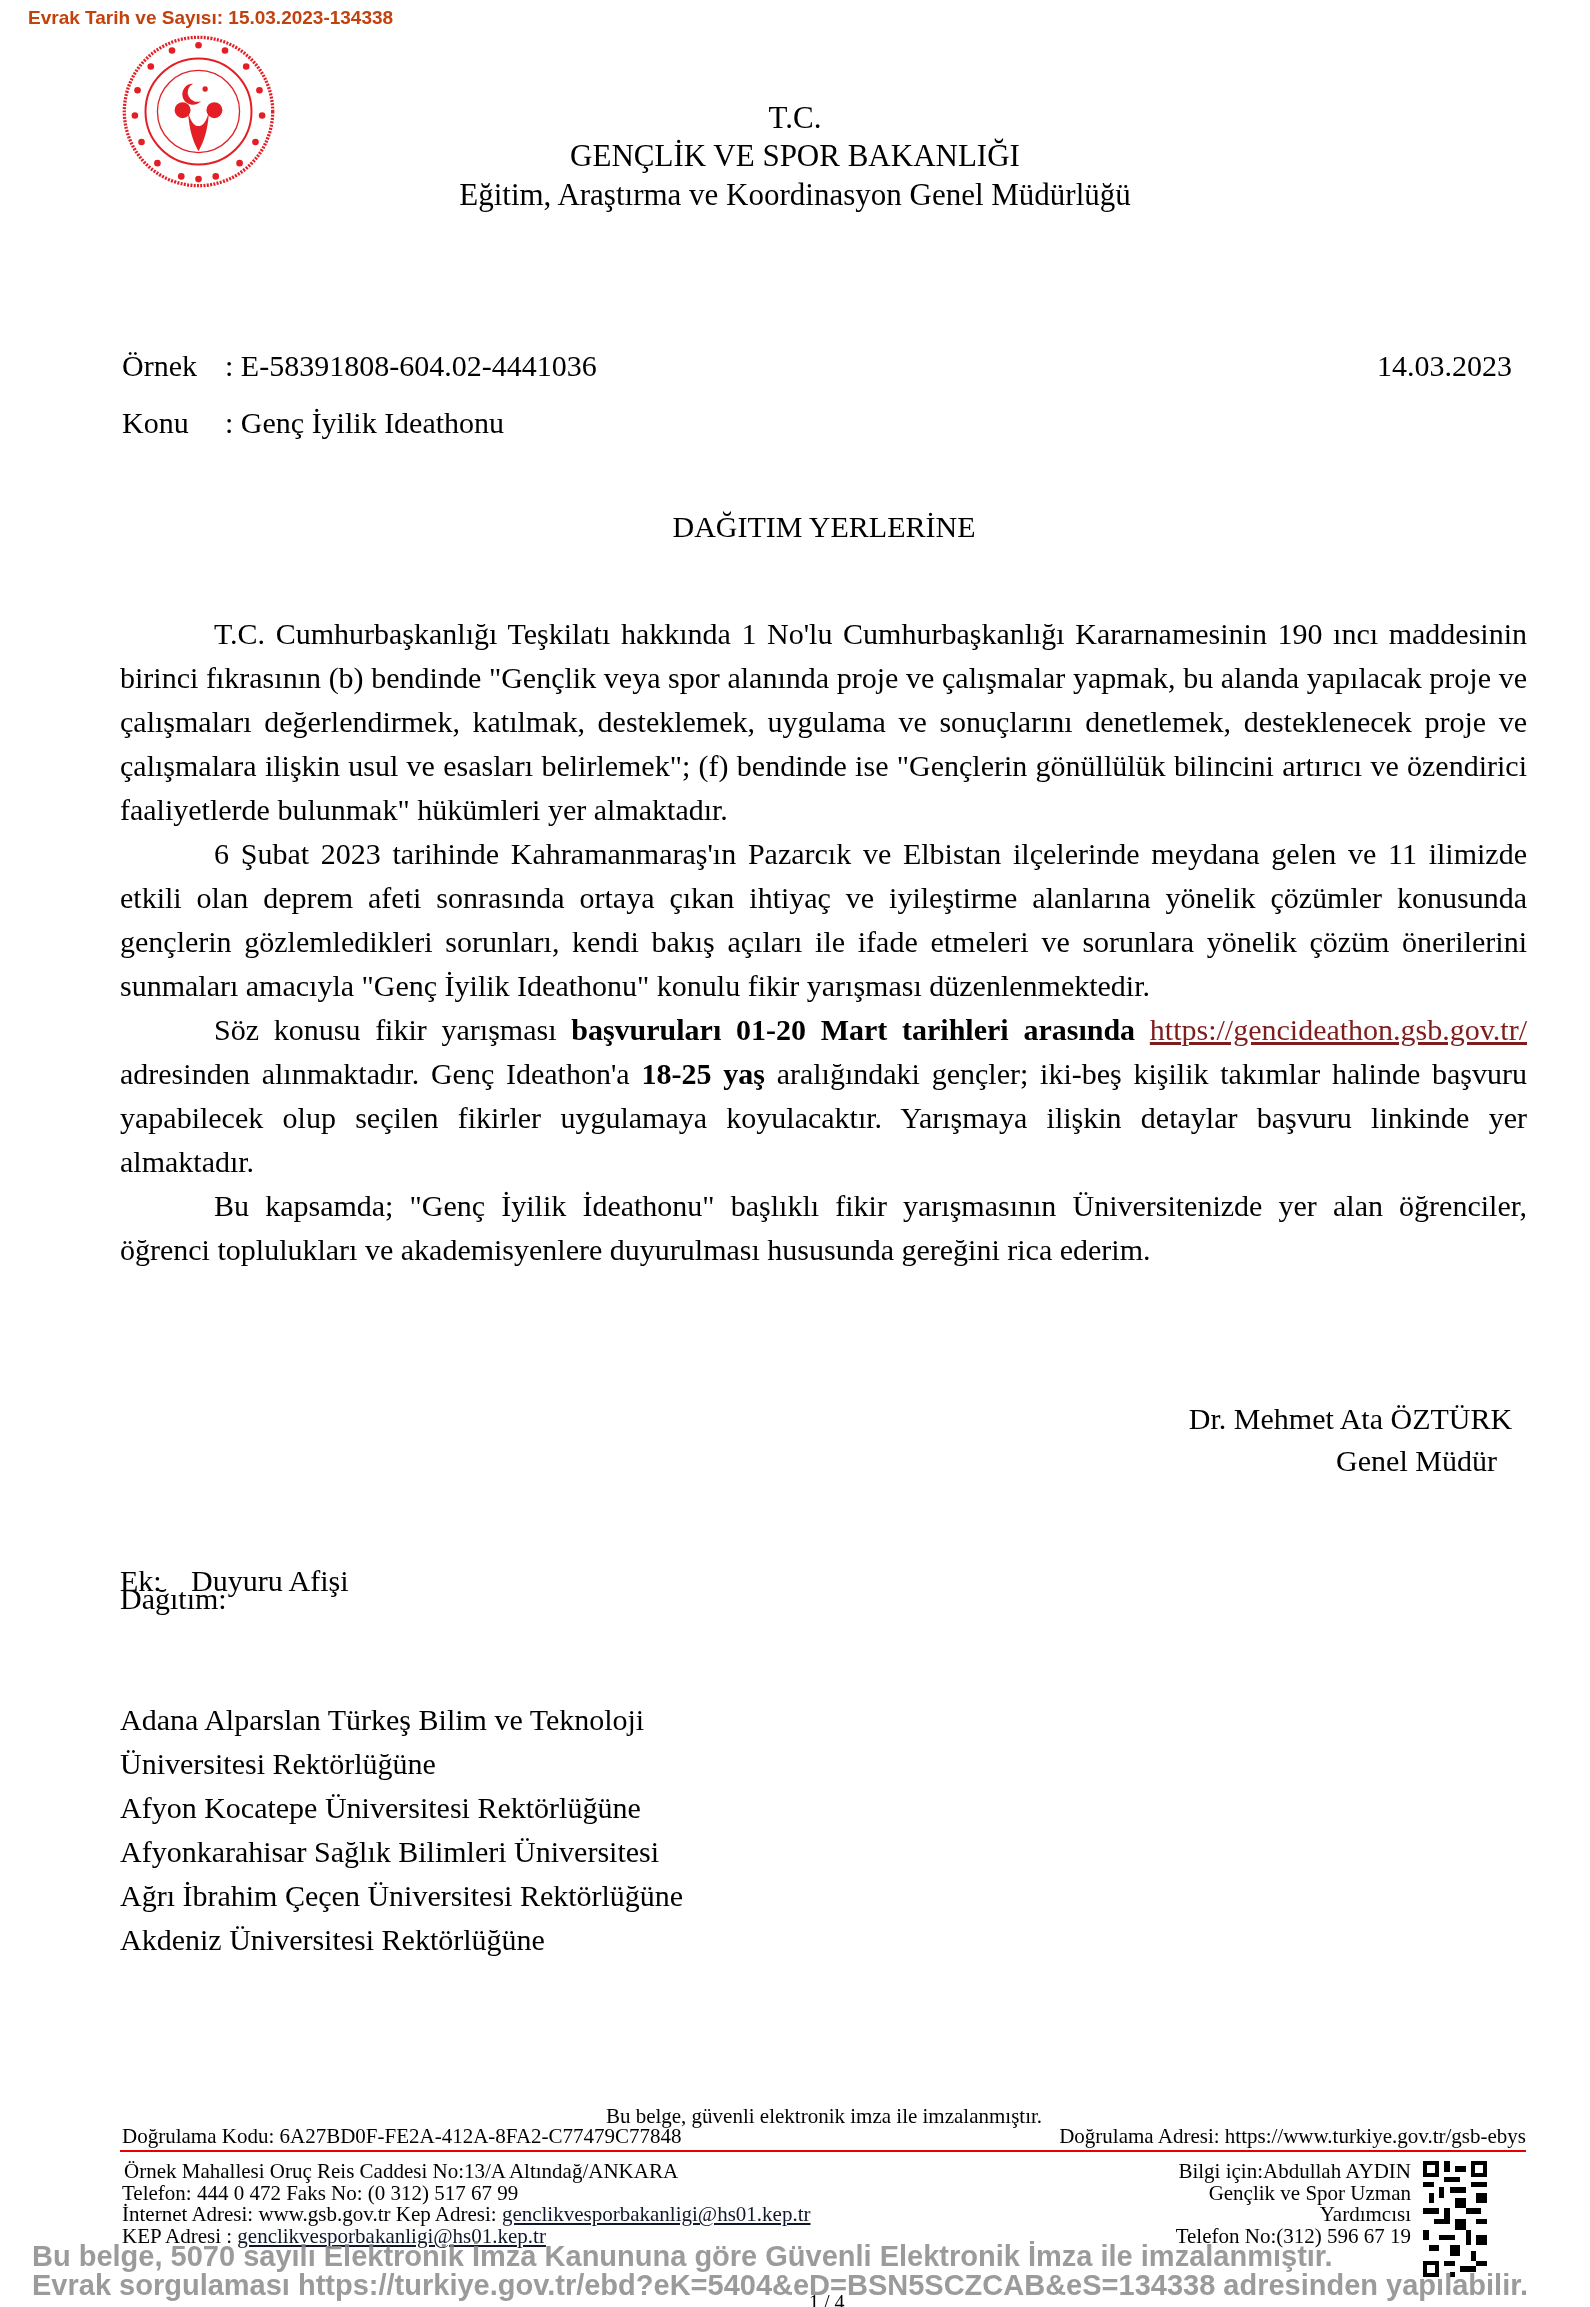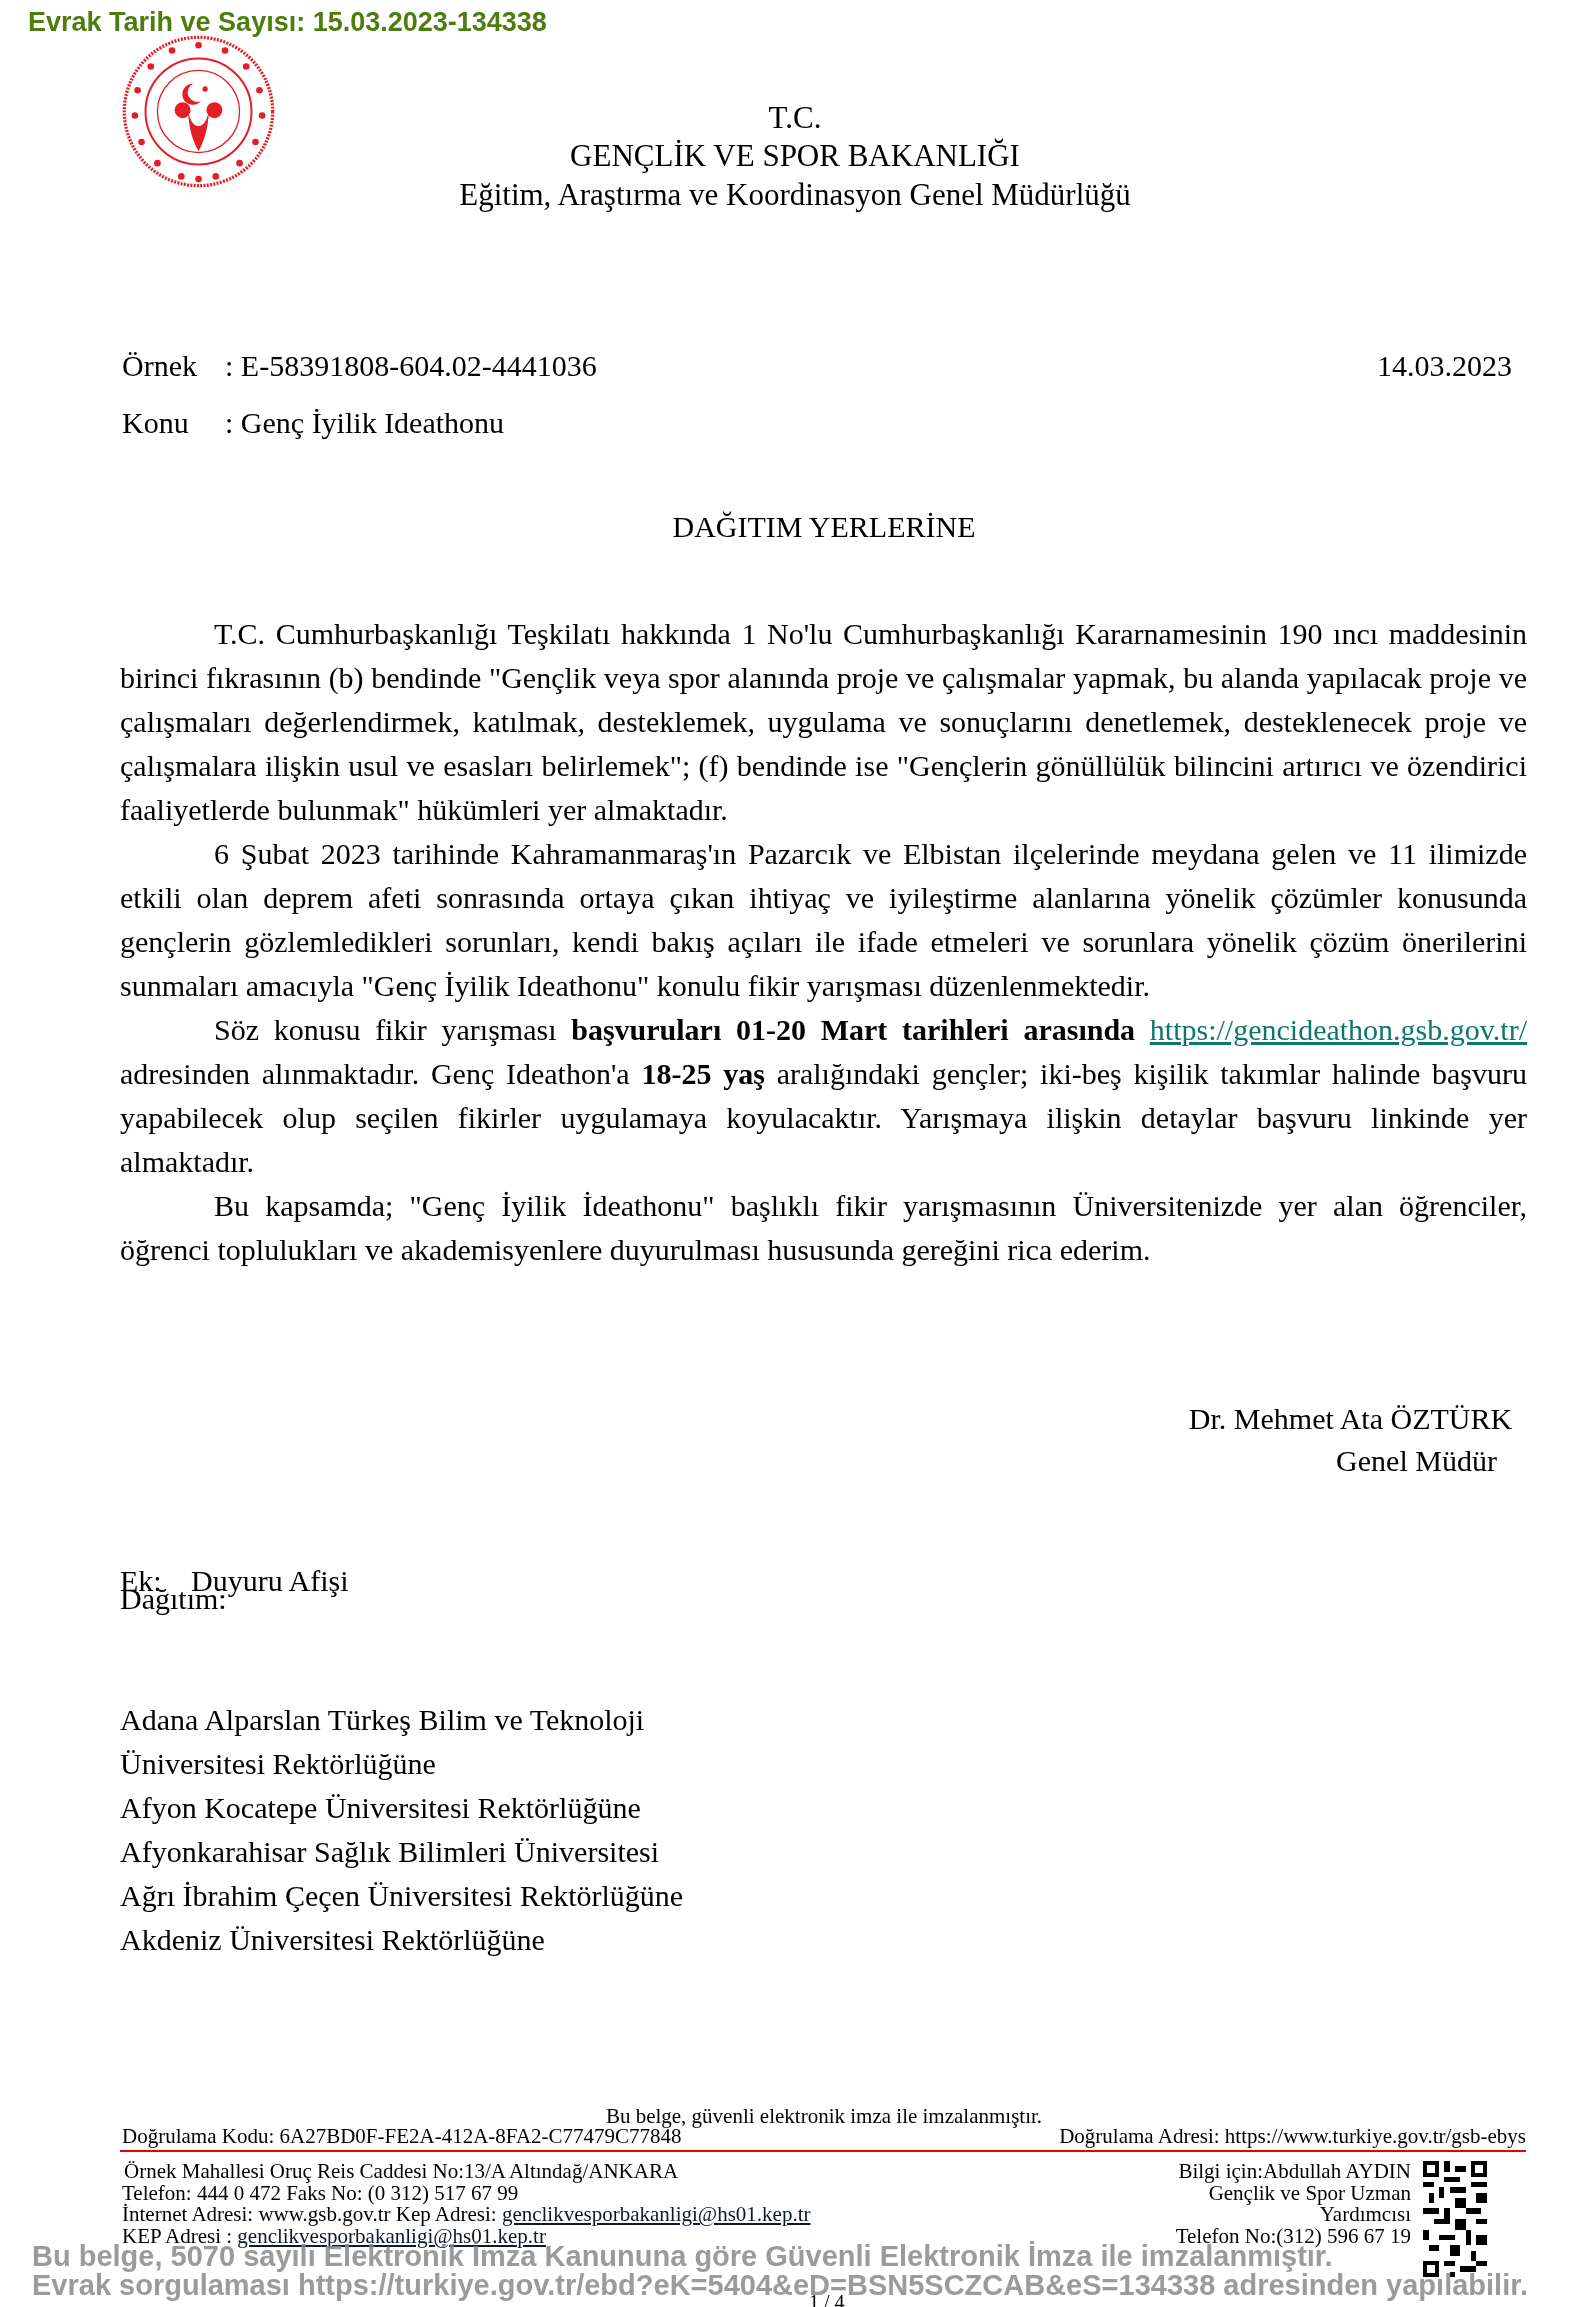--- a/index.html
+++ b/index.html
@@ -1,27 +1,27 @@
 <!DOCTYPE html>
 <html style="font-size:10.6px"><head>
 <meta charset="utf-8">
 <style>
   html, body { margin:0; padding:0; background:#ffffff; }
   body { width:1590px; height:2307px; position:relative; overflow:hidden;
          font-family:"Liberation Serif", "DejaVu Serif", serif; color:#000; }
   .abs { position:absolute; }
   .wm { font-family:"Liberation Sans", "DejaVu Sans", sans-serif; font-weight:bold; color:#6b6b6b; }
-  .wm-top { left:28px; top:6.6px; font-size:27px; color:#4d7c0f; }
+  .wm-top { left:28px; top:6.6px; font-size:19px; color:#c2410c; }
   .logo { left:119px; top:32px; width:159px; height:159px; }
   .hdr { left:0; width:1590px; text-align:center; font-size:31px; line-height:40px; }
   .meta { font-size:30px; line-height:37px; }
   .title { left:0; width:1648px; text-align:center; font-size:30px; }
   .body-text { left:120px; width:1407px; font-size:30px; line-height:44px; text-align:justify; }
   .body-text p { margin:0; text-indent:94px; }
-  .body-text a { color:#0f766e; text-decoration:underline;margin-top:16px; }
+  .body-text a { color:#7f1d1d; text-decoration:underline;margin-top:16px; }
   .sig { font-size:30px; line-height:42px; text-align:center; }
   .list { left:120px; font-size:30px; line-height:44px; }
   .list div { white-space:nowrap; }
   .foot { font-size:21px; line-height:21px; white-space:nowrap; }
   .redline { left:120px; top:2150px; width:1406px; height:2px; background:#e60000; }
   .foot a { color:#0f172a; text-decoration:underline; }
   .qr { left:1423px; top:2161px; width:64px; height:116px; }
   .wm-bottom { font-size:29px; color:#8a8a8a; opacity:0.85; white-space:nowrap; }
   .page-num { font-size:20px; }
 </style>

